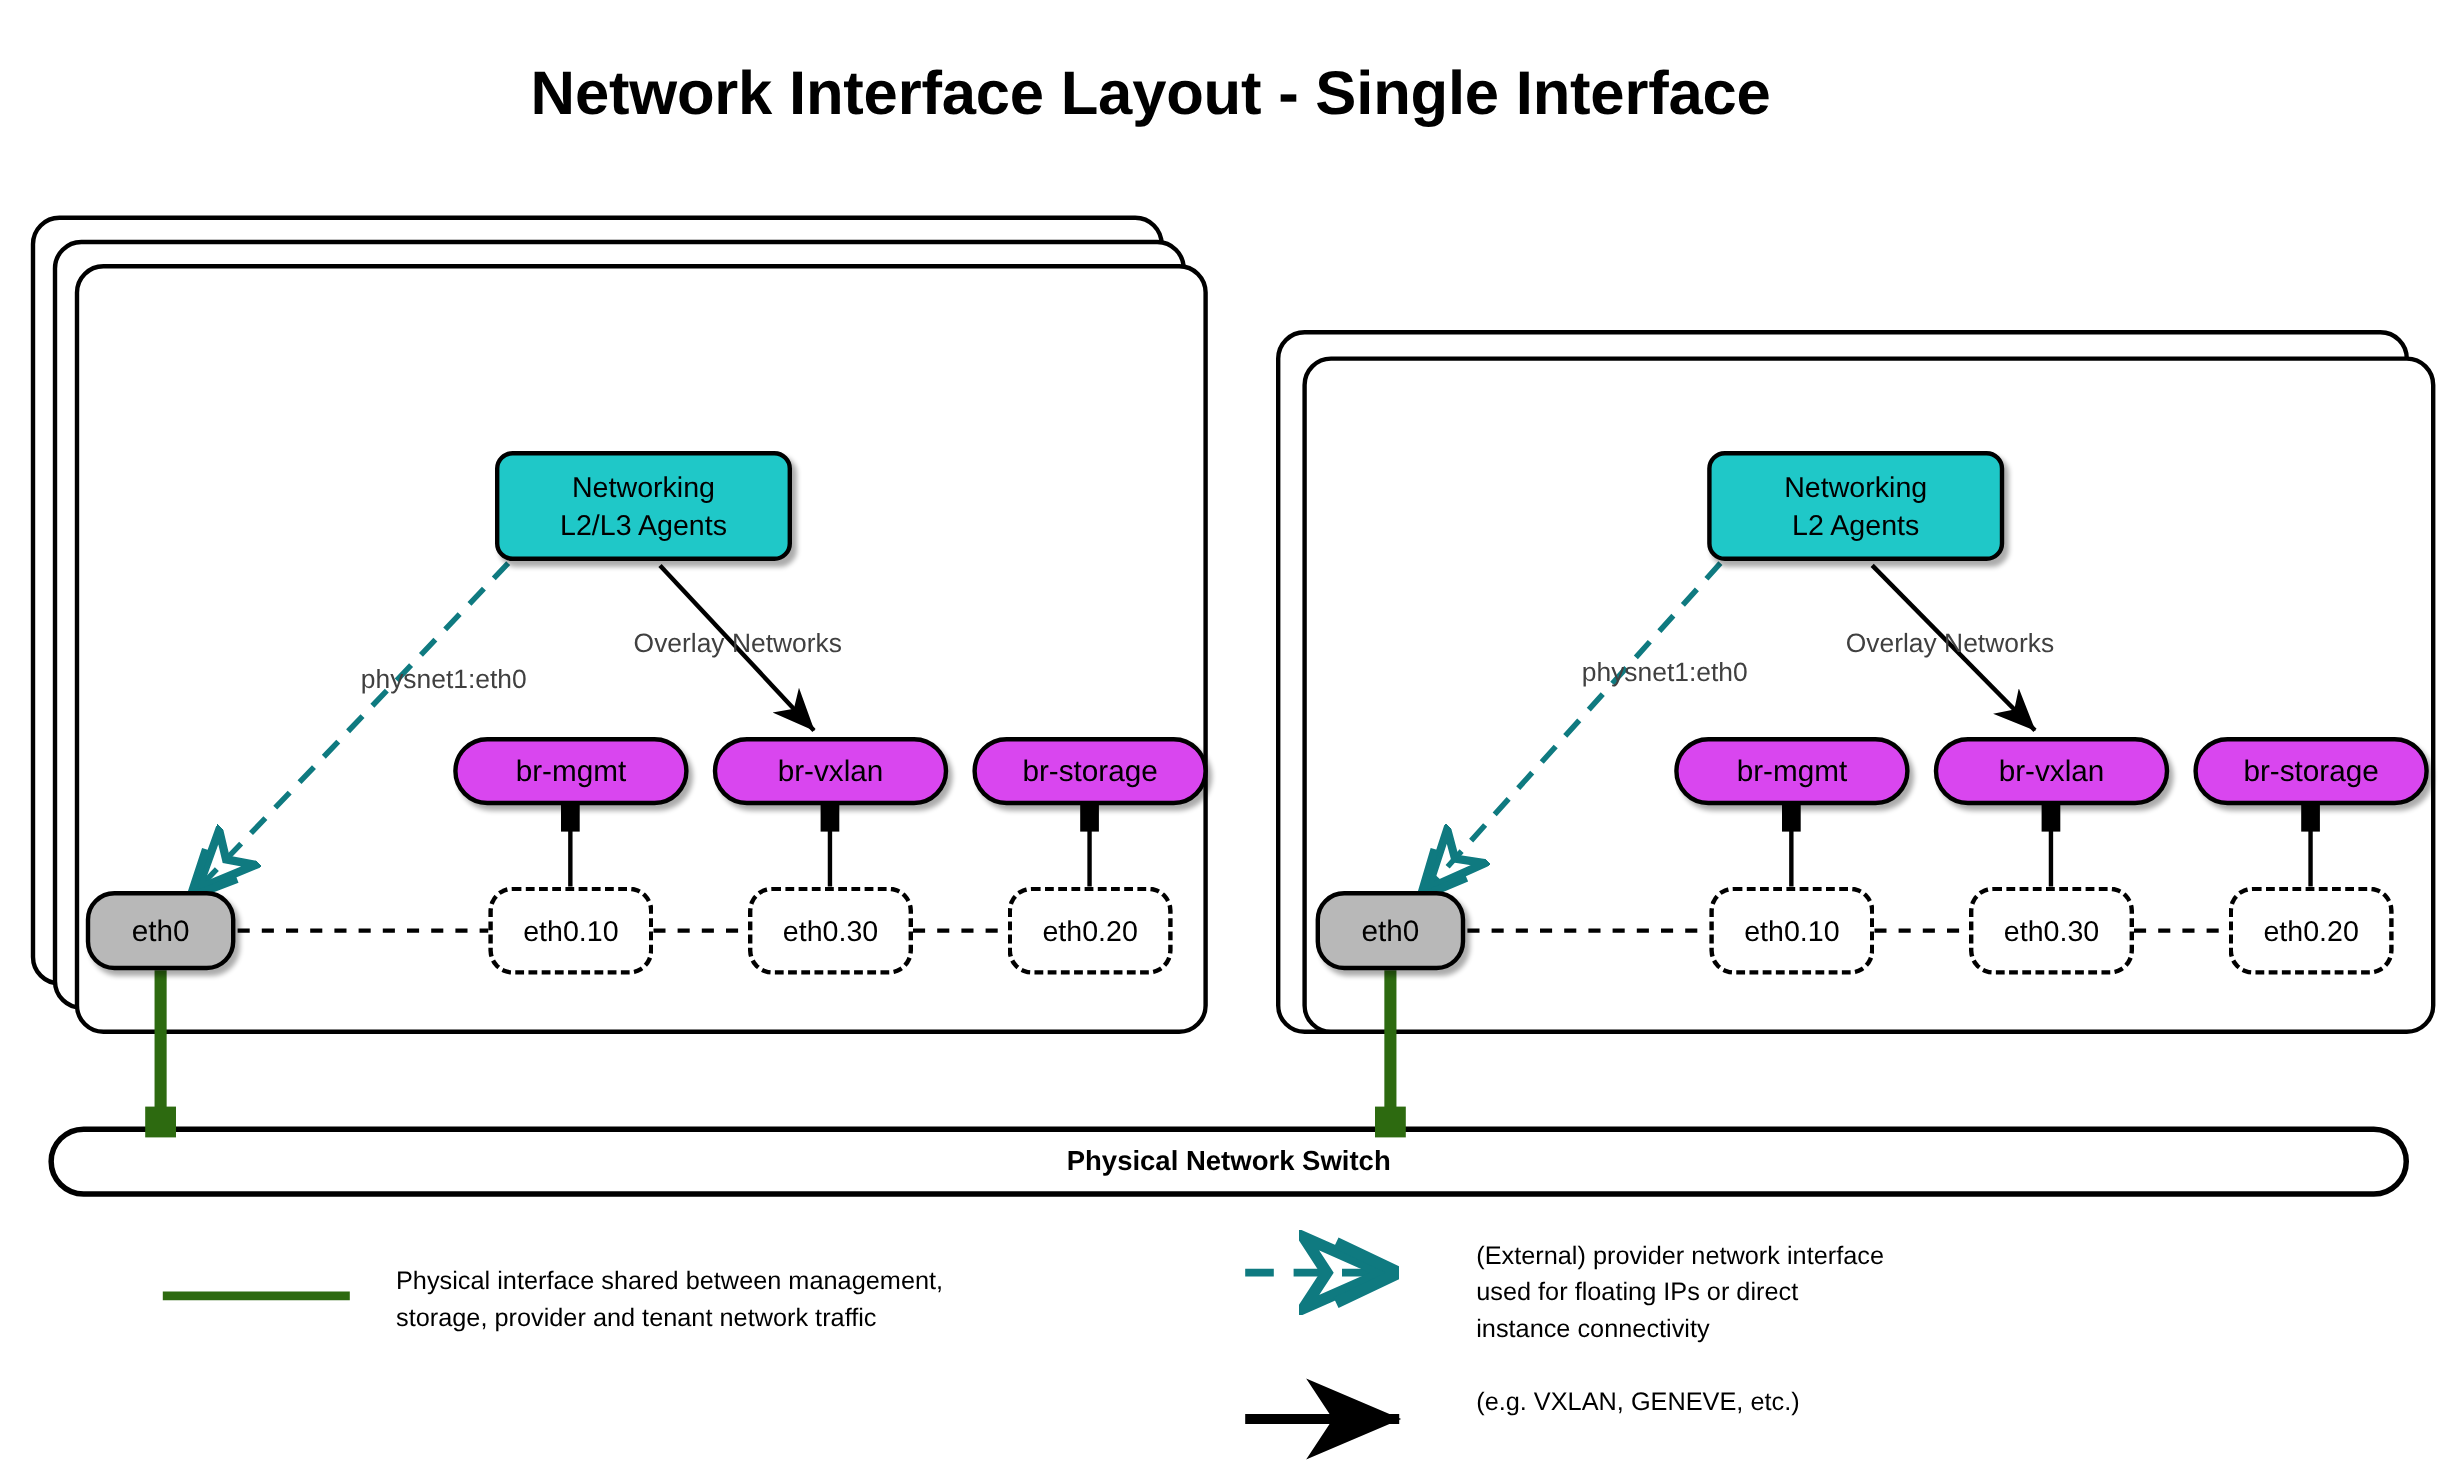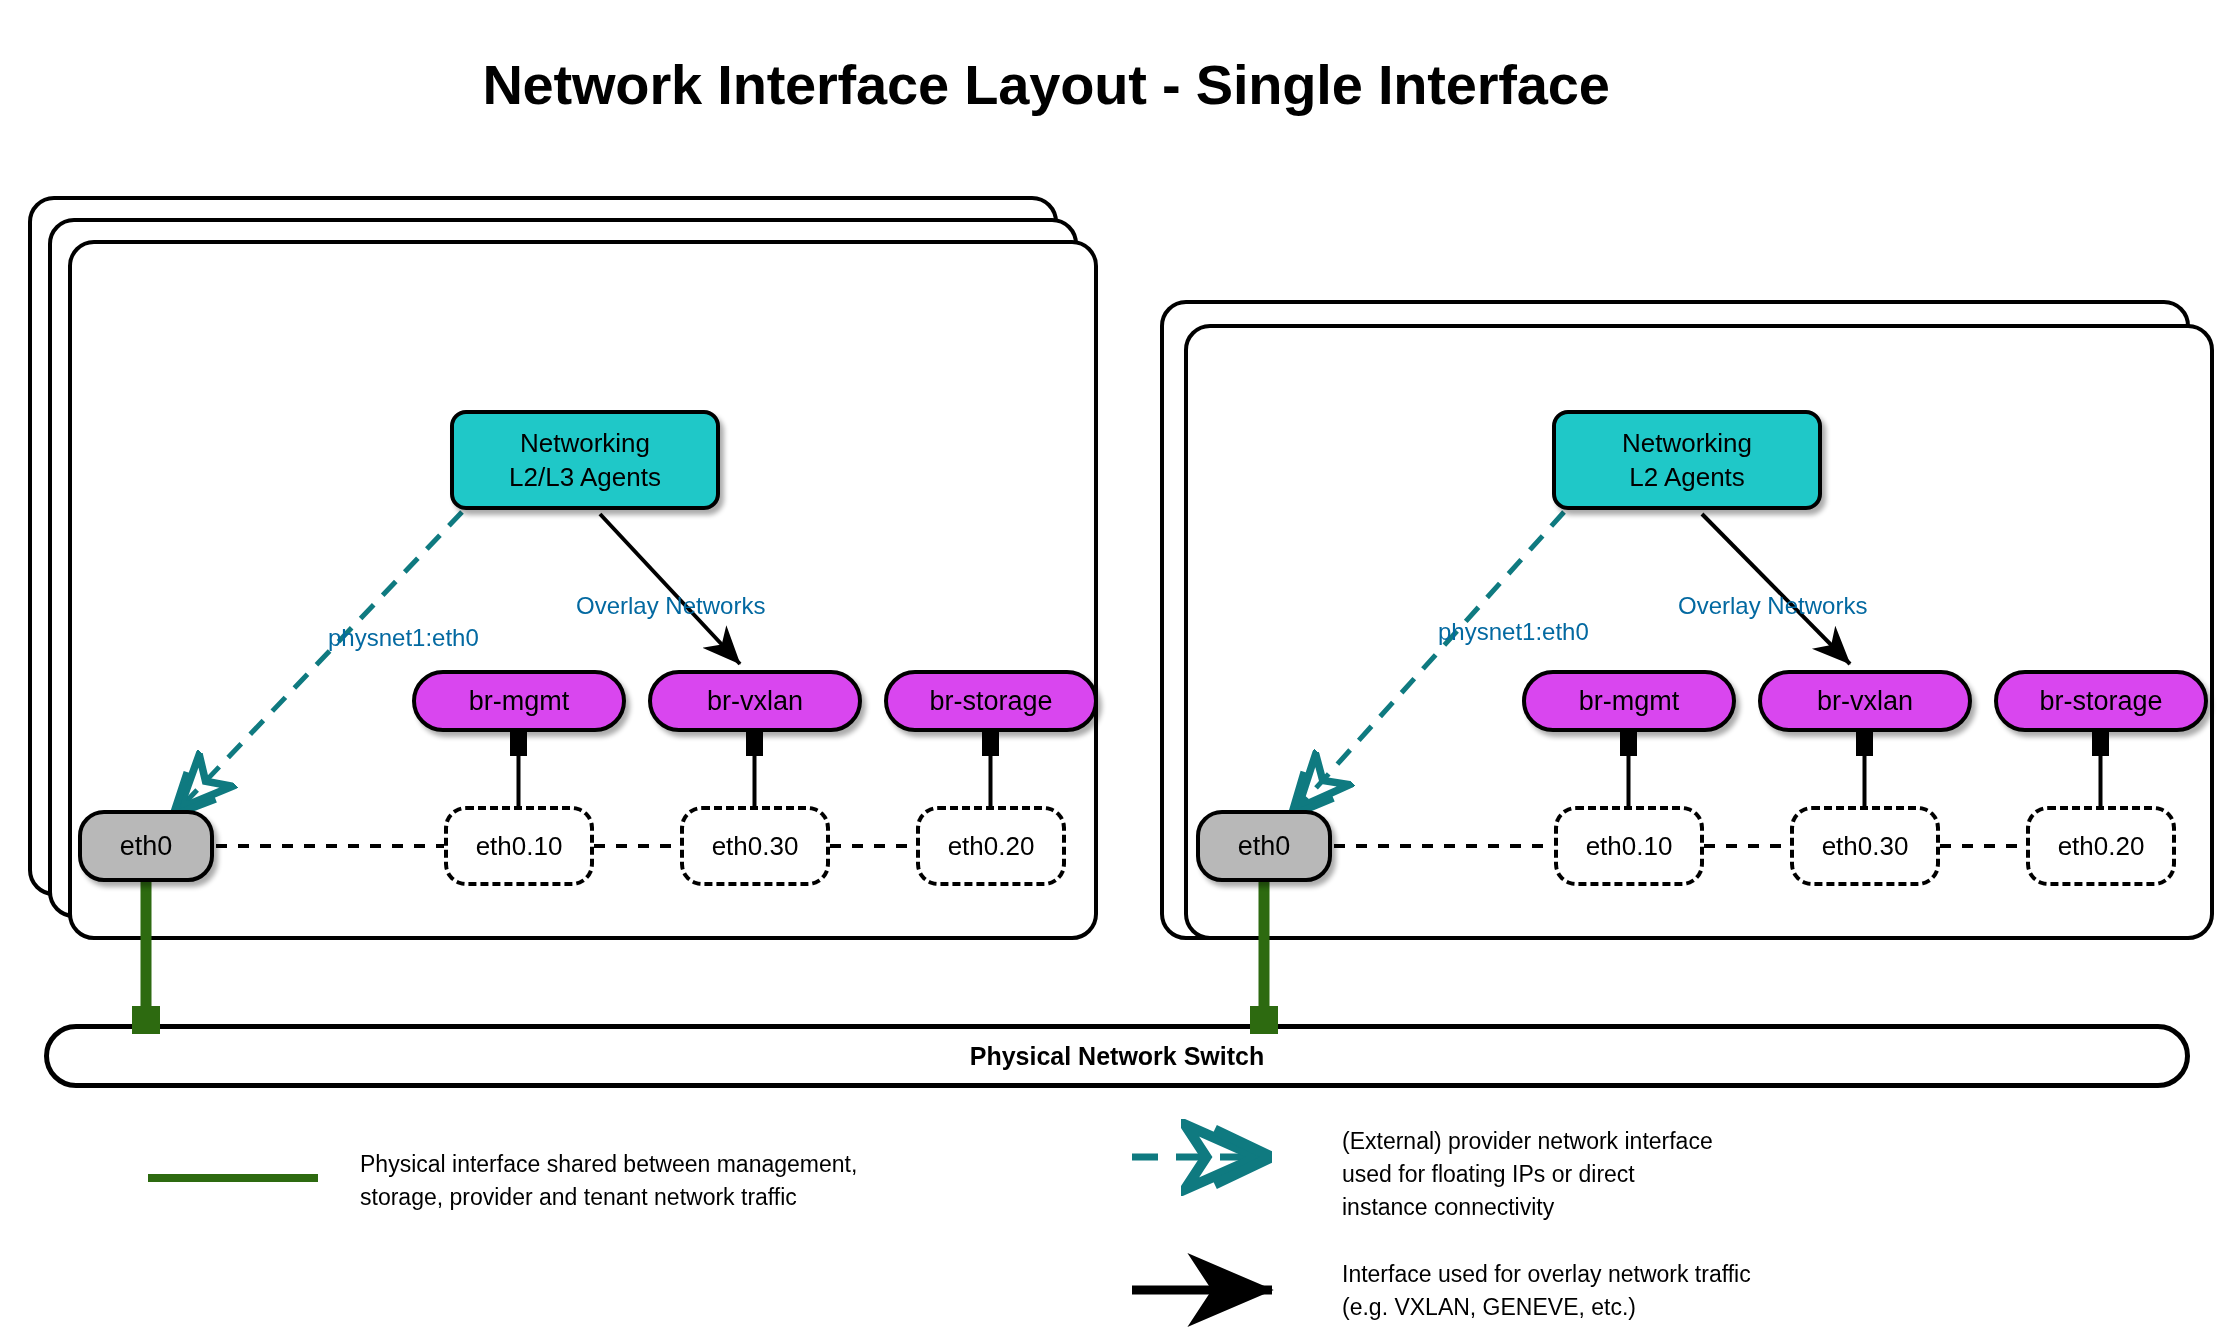--- a/index.html
+++ b/index.html
@@ -116,24 +116,23 @@
     justify-content: center;
     font-size: 26px;
     color: #000;
     z-index: 8;
   }
 
   
   .edge-label {
     position: absolute;
     font-size: 24px;
-    color: #0369a1;
+    color: #404040;
     white-space: nowrap;
     z-index: 9;
-    margin-top: 20px;
   }
 
   
   #switch-bar {
     position: absolute;
     left: 44px; top: 1024px;
     width: 2146px; height: 64px;
     border: 5px solid #000;
     border-radius: 32px;
     background: #fff;
@@ -290,16 +289,15 @@
 <div class="legend-item">
   <div class="legend-text" style="left:1342px; top:1125px;">
     <div>(External) provider network interface</div>
     <div>used for floating IPs or direct</div>
     <div>instance connectivity</div>
   </div>
 </div>
 
 <div class="legend-item">
   <div class="legend-text" style="left:1342px; top:1258px;">
-    <div>Interface used for overlay network traffic</div>
     <div>(e.g. VXLAN, GENEVE, etc.)</div>
   </div>
 </div>
 
 </body></html>

